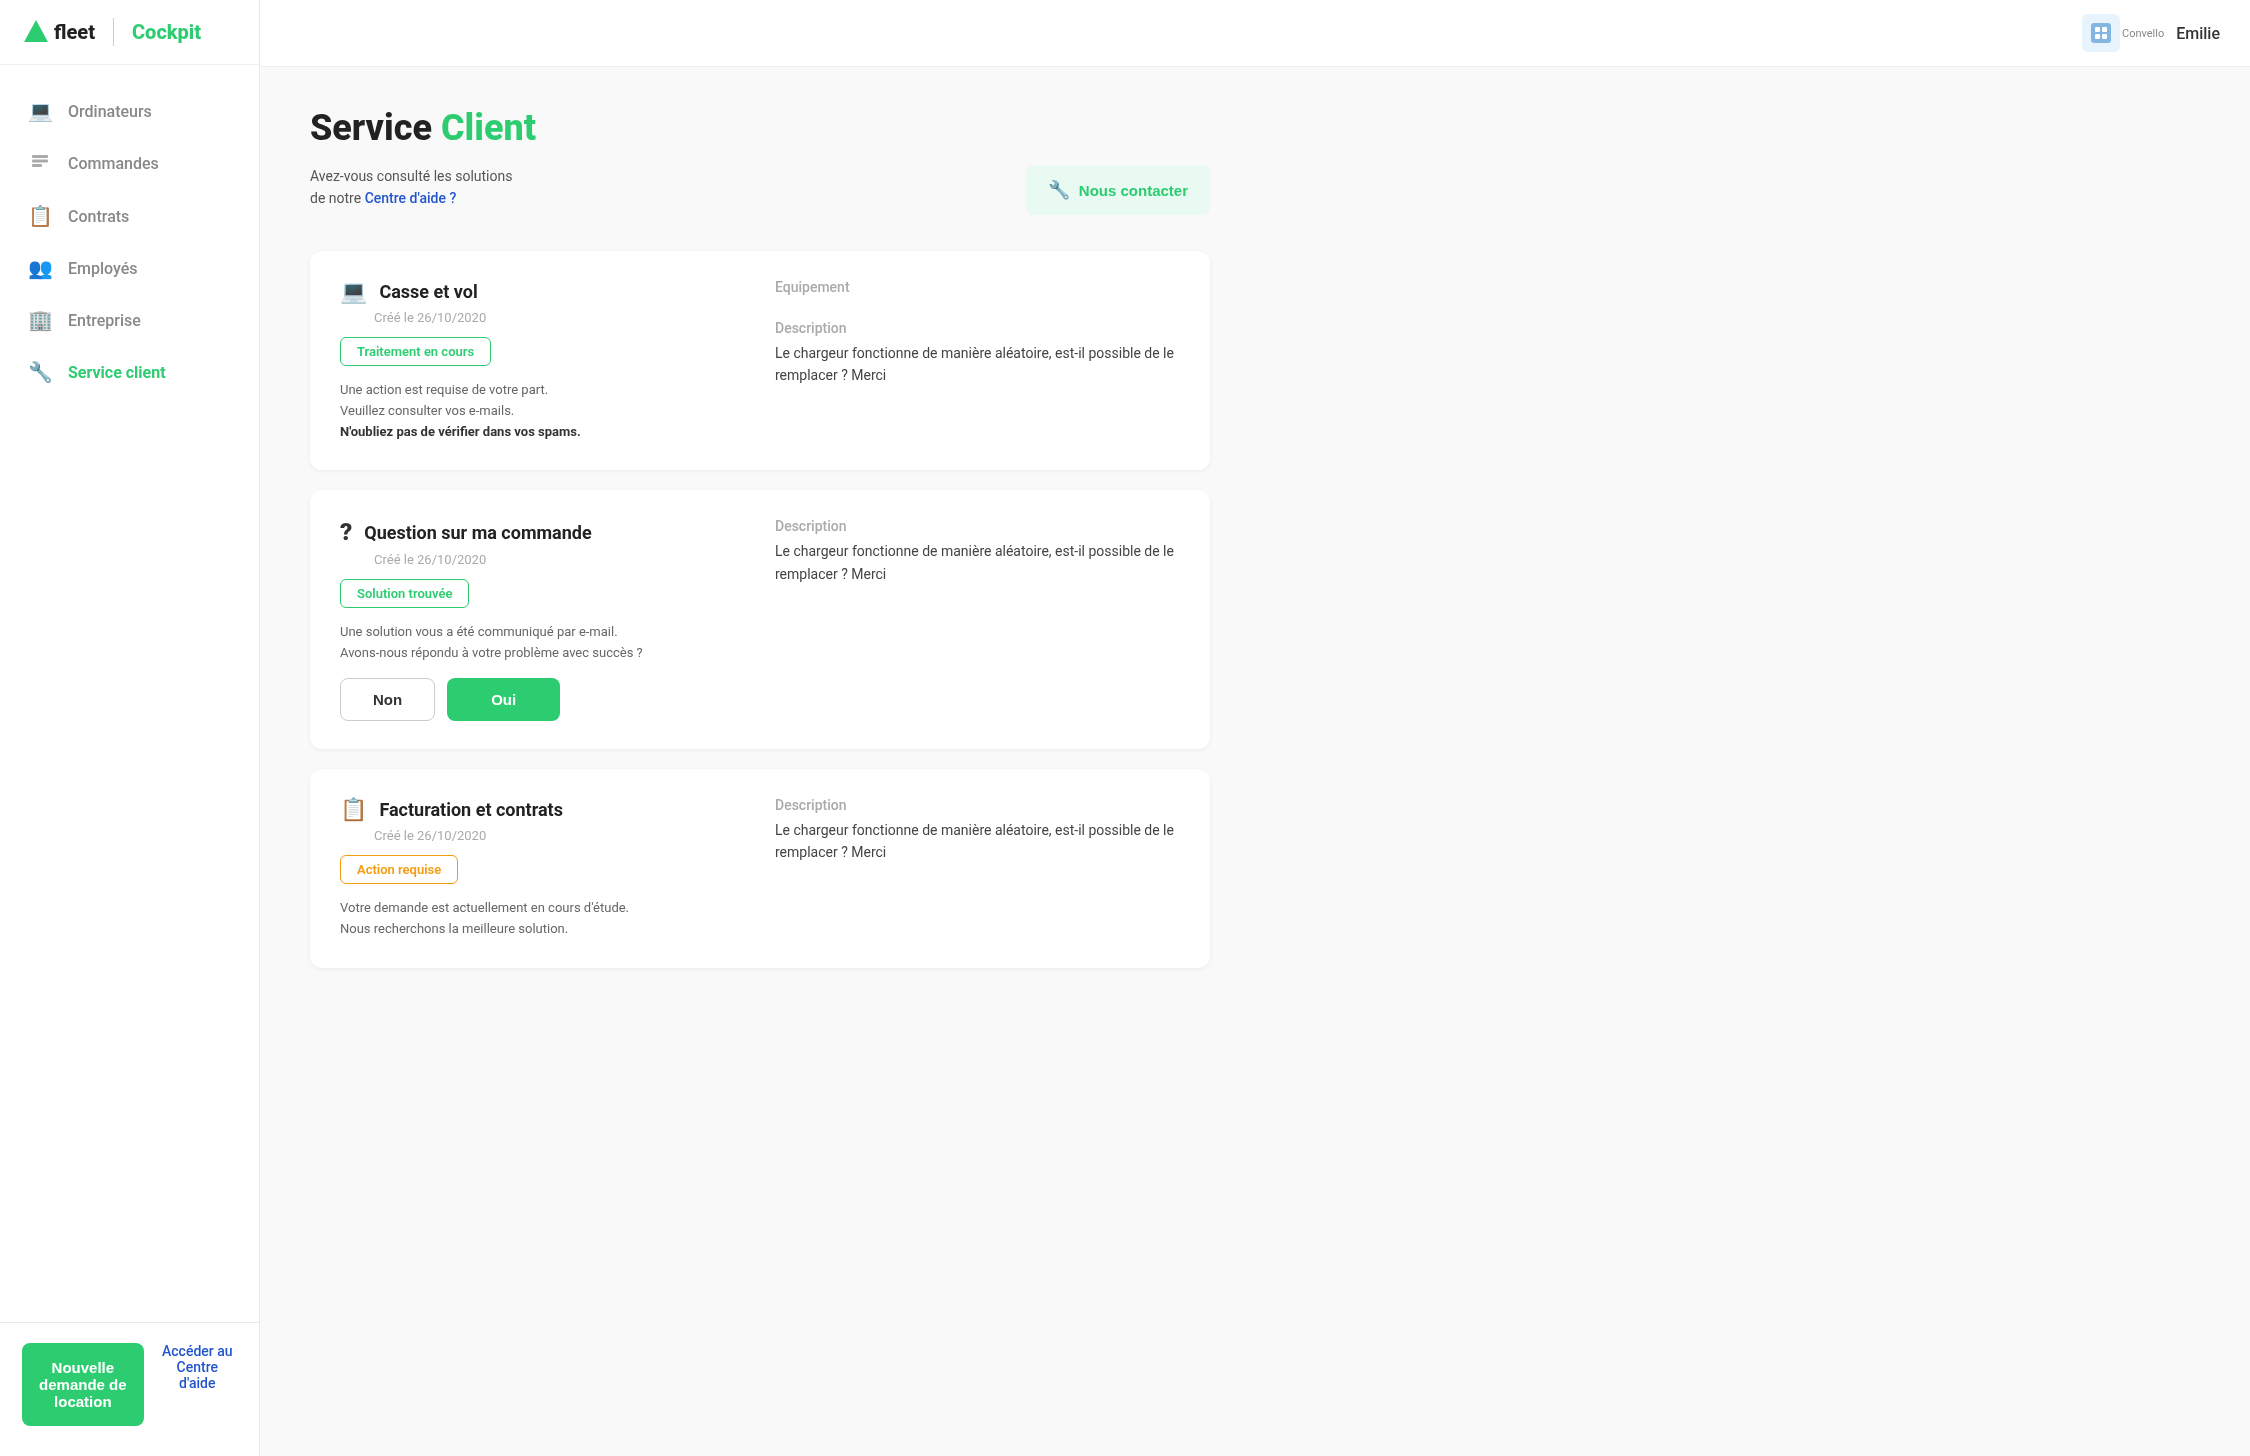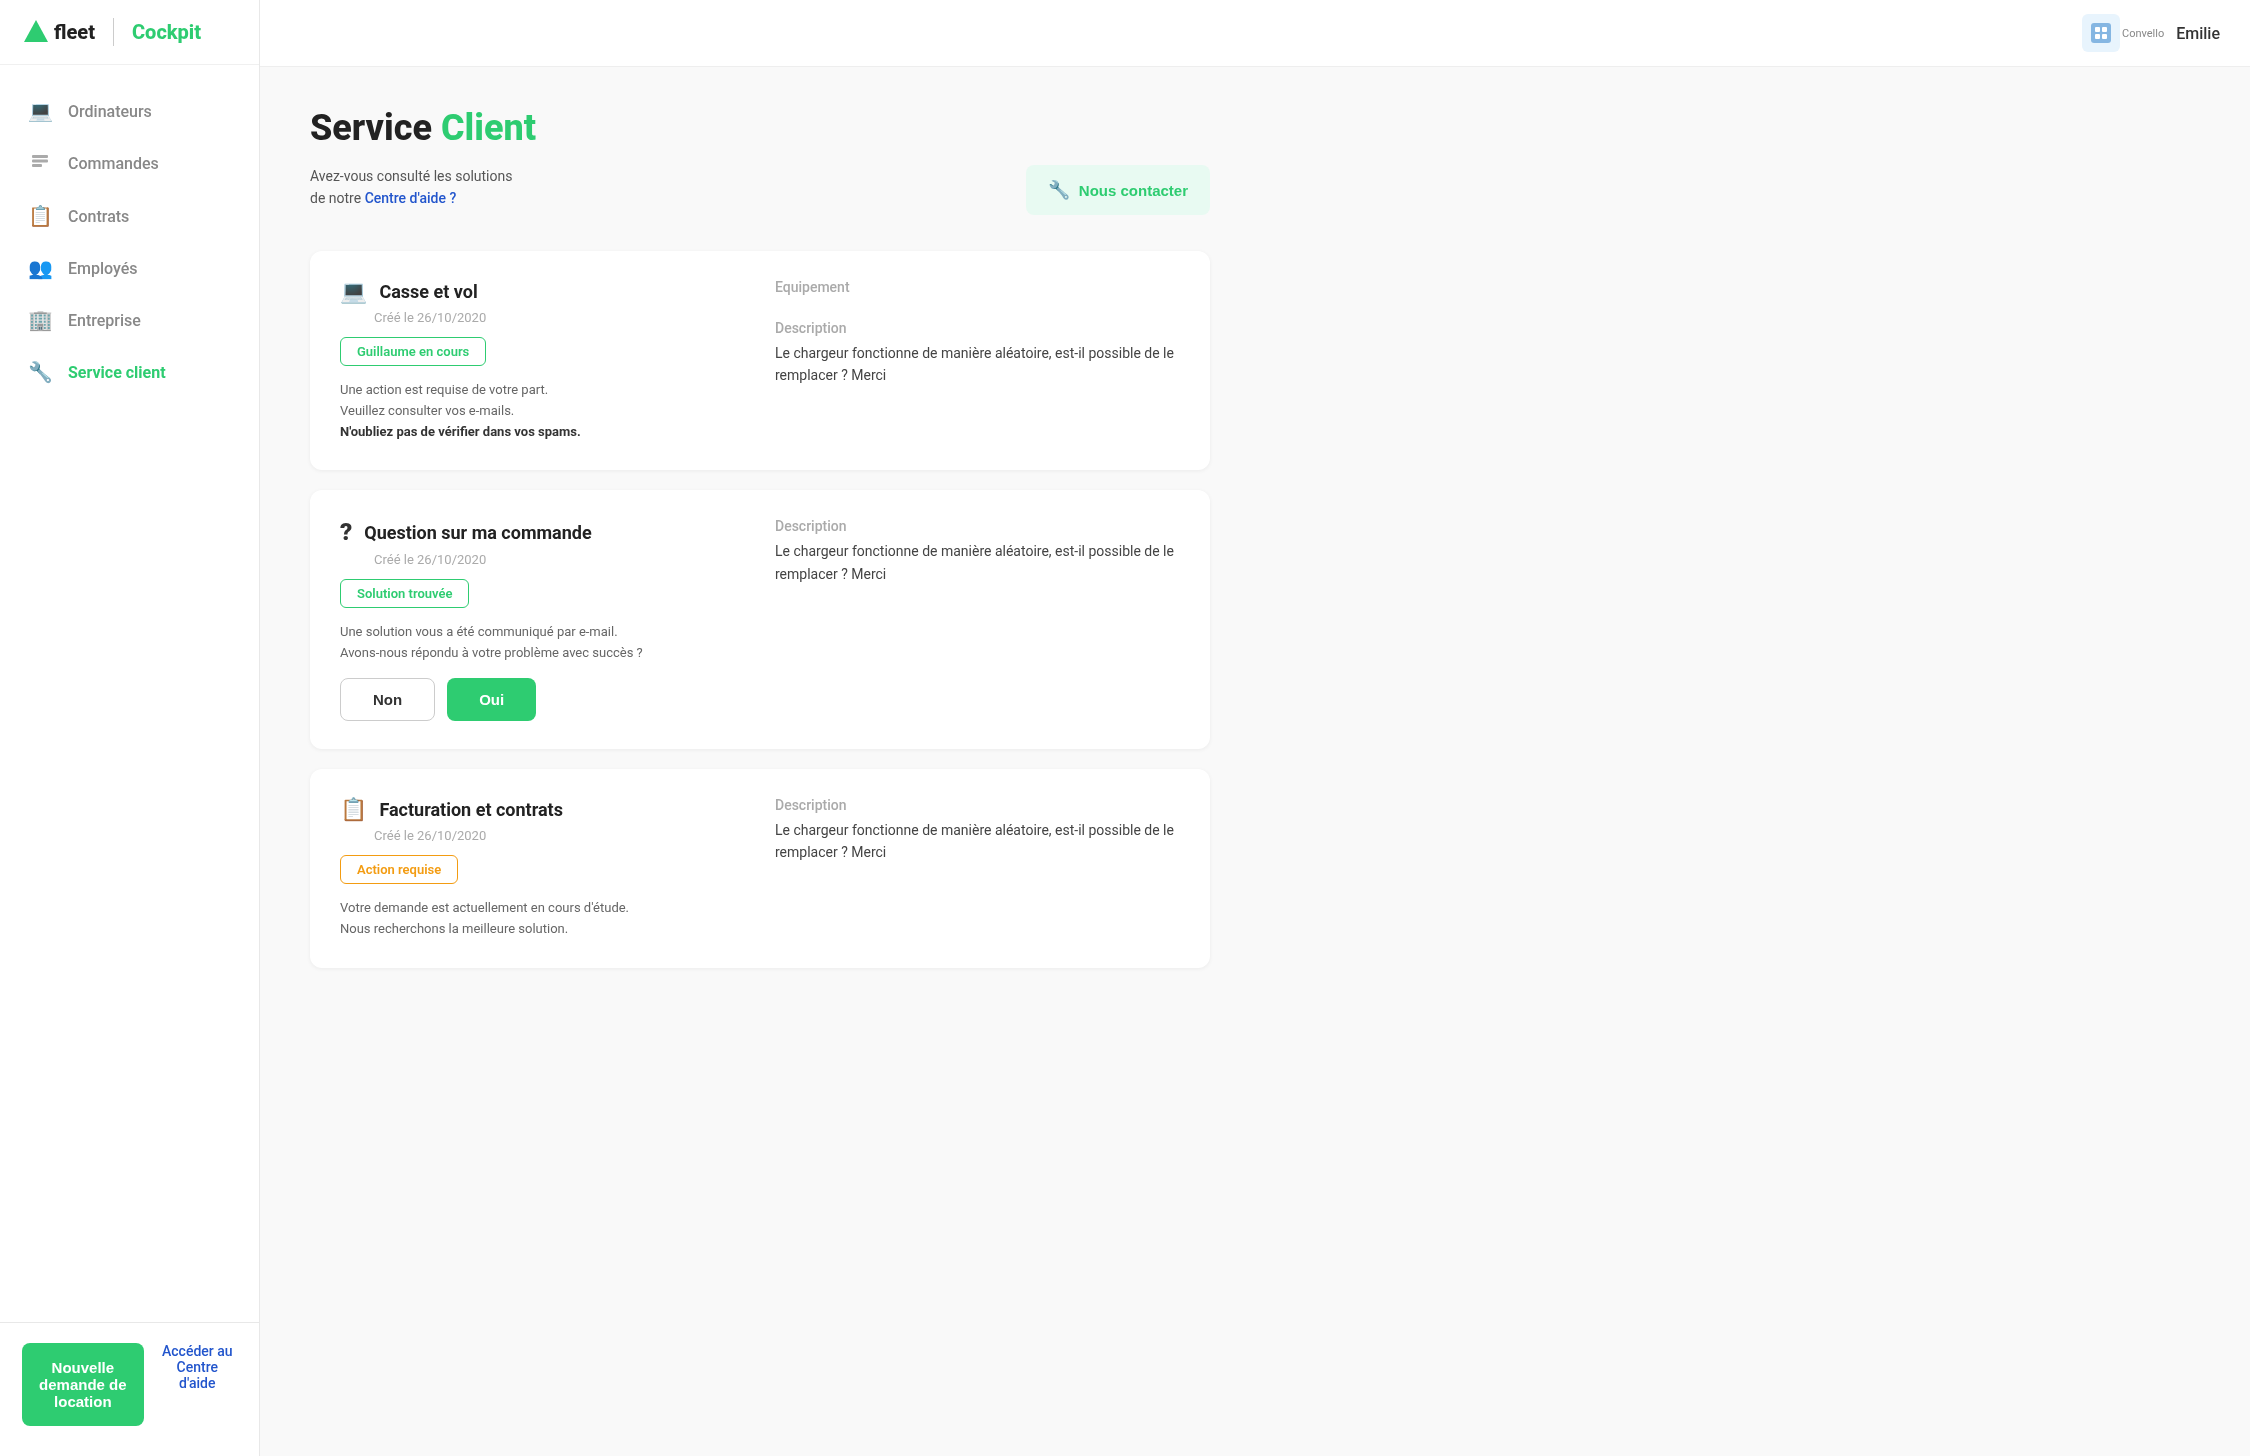--- a/index.html
+++ b/index.html
@@ -257,21 +257,21 @@
       padding: 12px 32px;
       font-size: 15px;
       font-weight: 600;
       color: #333;
       cursor: pointer;
     }
     .btn-oui {
       background: #2ecc71;
       border: none;
       border-radius: 8px;
-      padding: 12px 32px;
+      padding: 12px 44px;
       font-size: 15px;
       font-weight: 600;
       color: #fff;
       cursor: pointer;
     }
 
     
     .fleet-logo-svg {
       display: flex;
       align-items: center;
@@ -368,21 +368,21 @@
       </button>
     </div>
 
     <div class="card">
       <div class="card-left">
         <div class="card-header">
           <span class="card-icon">💻</span>
           <span class="card-title">Casse et vol</span>
         </div>
         <div class="card-date">Créé le 26/10/2020</div>
-        <span class="status-badge status-green">Guillaume en cours</span>
+        <span class="status-badge status-green">Traitement en cours</span>
         <div class="card-message">
           <span>Une action est requise de votre part.</span><br>
           <span>Veuillez consulter vos e-mails.</span><br>
           <strong>N'oubliez pas de vérifier dans vos spams.</strong>
         </div>
       </div>
       <div class="card-right">
         <div class="card-section-label">Equipement</div>
         <br>
         <div class="card-section-label">Description</div>

